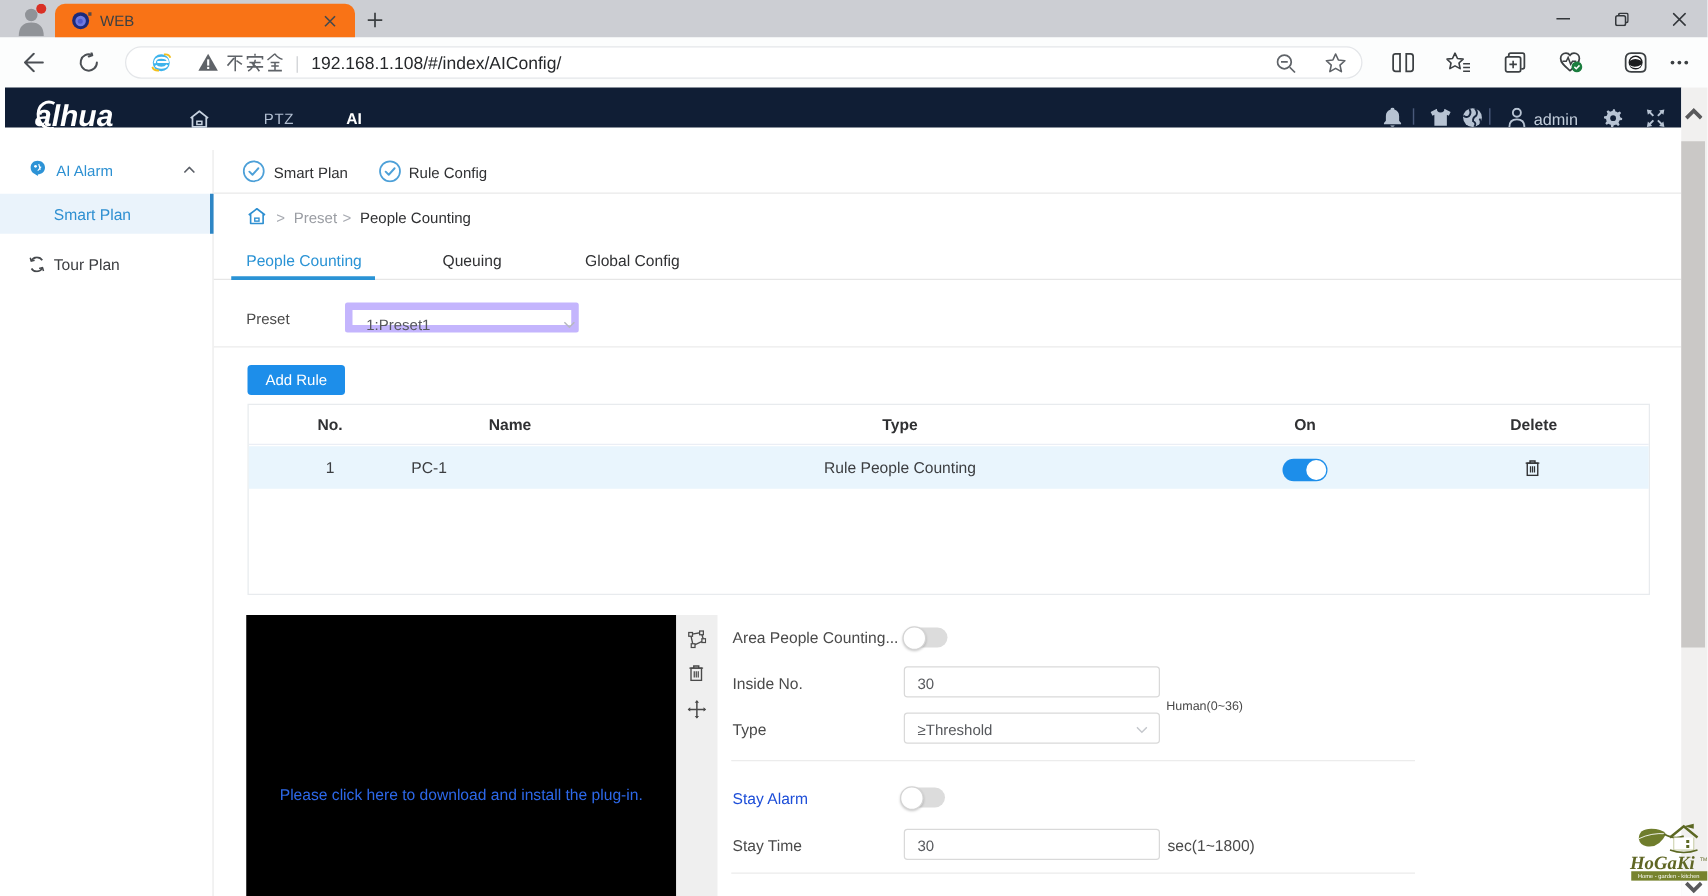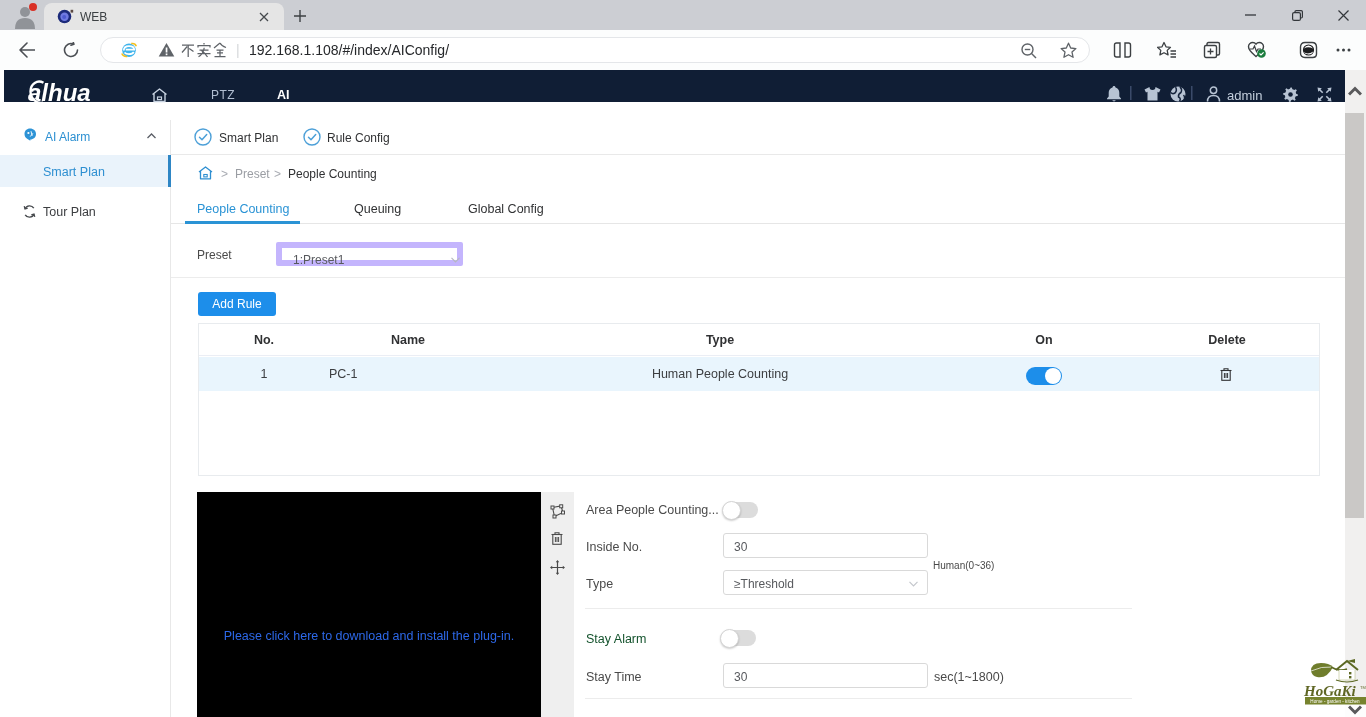--- a/index.html
+++ b/index.html
@@ -12,21 +12,21 @@
 <body>
 
 <div class="abs" id="titlebar" style="left:0;top:0;width:1366px;height:30px;background:#ccced3;">
 
   <svg class="abs" style="left:12px;top:3px;" width="28" height="26" viewBox="0 0 28 26">
     <circle cx="13" cy="9" r="5" fill="#909398"></circle>
     <path d="M3 26 Q3 15 13 15 Q23 15 23 26 Z" fill="#909398"></path>
     <circle cx="21" cy="4" r="4" fill="#d93025"></circle>
   </svg>
 
-  <div class="abs" style="left:44px;top:3px;width:240px;height:27px;background:#e5e5e5;border-radius:8px 8px 0 0;">
+  <div class="abs" style="left:44px;top:3px;width:240px;height:27px;background:#f97316;border-radius:8px 8px 0 0;">
     <svg class="abs" style="left:13px;top:6px;" width="17" height="15" viewBox="0 0 17 15">
       <circle cx="7.5" cy="7.5" r="6.8" fill="#1c2a7a"></circle>
       <circle cx="7.5" cy="7.8" r="4.2" fill="#6f79e0"></circle>
       <circle cx="7.2" cy="8" r="2" fill="#4d5ad0"></circle>
       <rect x="13.6" y="0.8" width="2.6" height="2.8" fill="#5c4a44"></rect>
     </svg>
     <span class="abs" style="left:36px;top:7px;font-size:12px;color:#3c4043;">WEB</span>
     <svg class="abs" style="left:215px;top:9px;" width="10" height="10" viewBox="0 0 10 10">
       <path d="M1 1 L9 9 M9 1 L1 9" stroke="#45494d" stroke-width="1.3"></path>
     </svg>
@@ -252,21 +252,21 @@
     <div class="abs" style="left:0;top:0;width:1120px;height:32px;border-bottom:1px solid #ebeef5;font-size:12.5px;font-weight:bold;color:#303133;">
       <span class="abs" style="left:0;top:9px;width:130px;text-align:center;">No.</span>
       <span class="abs" style="left:130px;top:9px;width:158px;text-align:center;">Name</span>
       <span class="abs" style="left:288px;top:9px;width:466px;text-align:center;">Type</span>
       <span class="abs" style="left:754px;top:9px;width:182px;text-align:center;">On</span>
       <span class="abs" style="left:936px;top:9px;width:184px;text-align:center;">Delete</span>
     </div>
     <div class="abs" style="left:0;top:33px;width:1120px;height:34px;background:#e9f5fd;font-size:12.5px;color:#3c3e41;">
       <span class="abs" style="left:0;top:10px;width:130px;text-align:center;">1</span>
       <span class="abs" style="left:130px;top:10px;width:158px;">PC-1</span>
-      <span class="abs" style="left:288px;top:10px;width:466px;text-align:center;">Human People Counting</span>
+      <span class="abs" style="left:288px;top:10px;width:466px;text-align:center;">Rule People Counting</span>
 
       <div class="abs" style="left:827px;top:10px;width:36px;height:18px;border-radius:9px;background:#1d8eea;">
         <div class="abs" style="left:19px;top:1px;width:16px;height:16px;border-radius:50%;background:#fff;"></div>
       </div>
 
       <svg class="abs" style="left:1021px;top:11px;" width="12" height="13" viewBox="0 0 12 13">
         <path d="M0.5 2.5 H11.5 M4 2.5 V0.8 H8 V2.5" fill="none" stroke="#303133" stroke-width="1.1"></path>
         <rect x="1.8" y="2.5" width="8.4" height="9.8" fill="none" stroke="#303133" stroke-width="1.1"></rect>
         <path d="M4.4 5 V10 M6 5 V10 M7.6 5 V10" stroke="#303133" stroke-width="1"></path>
       </svg>
@@ -306,21 +306,21 @@
   </div>
   <span class="abs" style="left:762px;top:440px;font-size:10px;color:#4a4a4a;">Human(0~36)</span>
   <span class="abs" style="left:415px;top:457px;font-size:12.5px;color:#4a4a4a;">Type</span>
   <div class="abs" style="left:552px;top:450px;width:205px;height:25px;border:1px solid #d9d9d9;border-radius:3px;background:#fff;">
     <span class="abs" style="left:10px;top:6px;font-size:12px;color:#57595d;">≥Threshold</span>
     <svg class="abs" style="left:185px;top:10px;" width="9" height="6" viewBox="0 0 9 6">
       <path d="M0.5 0.8 L4.5 4.8 L8.5 0.8" fill="none" stroke="#c4c7cc" stroke-width="1.2"></path>
     </svg>
   </div>
   <div class="abs" style="left:414px;top:488px;width:547px;height:1px;background:#ececec;"></div>
-  <span class="abs" style="left:415px;top:512px;font-size:12.5px;color:#14532d;">Stay Alarm</span>
+  <span class="abs" style="left:415px;top:512px;font-size:12.5px;color:#1d4ed8;">Stay Alarm</span>
   <div class="abs" style="left:550px;top:510px;width:35px;height:16px;border-radius:8px;background:#dcdcdc;">
     <div class="abs" style="left:-1px;top:-1.5px;width:19px;height:19px;border-radius:50%;background:#fff;border:1px solid #d4d4d4;box-shadow:0 1px 2px rgba(0,0,0,0.2);"></div>
   </div>
   <span class="abs" style="left:415px;top:550px;font-size:12.5px;color:#4a4a4a;">Stay Time</span>
   <div class="abs" style="left:552px;top:543px;width:205px;height:25px;border:1px solid #d9d9d9;border-radius:3px;background:#fff;">
     <span class="abs" style="left:10px;top:6px;font-size:12px;color:#57595d;">30</span>
   </div>
   <span class="abs" style="left:763px;top:550px;font-size:12.5px;color:#4a4a4a;text-align:center;">sec(1~1800)</span>
   <div class="abs" style="left:414px;top:578px;width:547px;height:1px;background:#ececec;"></div>
 </div>

